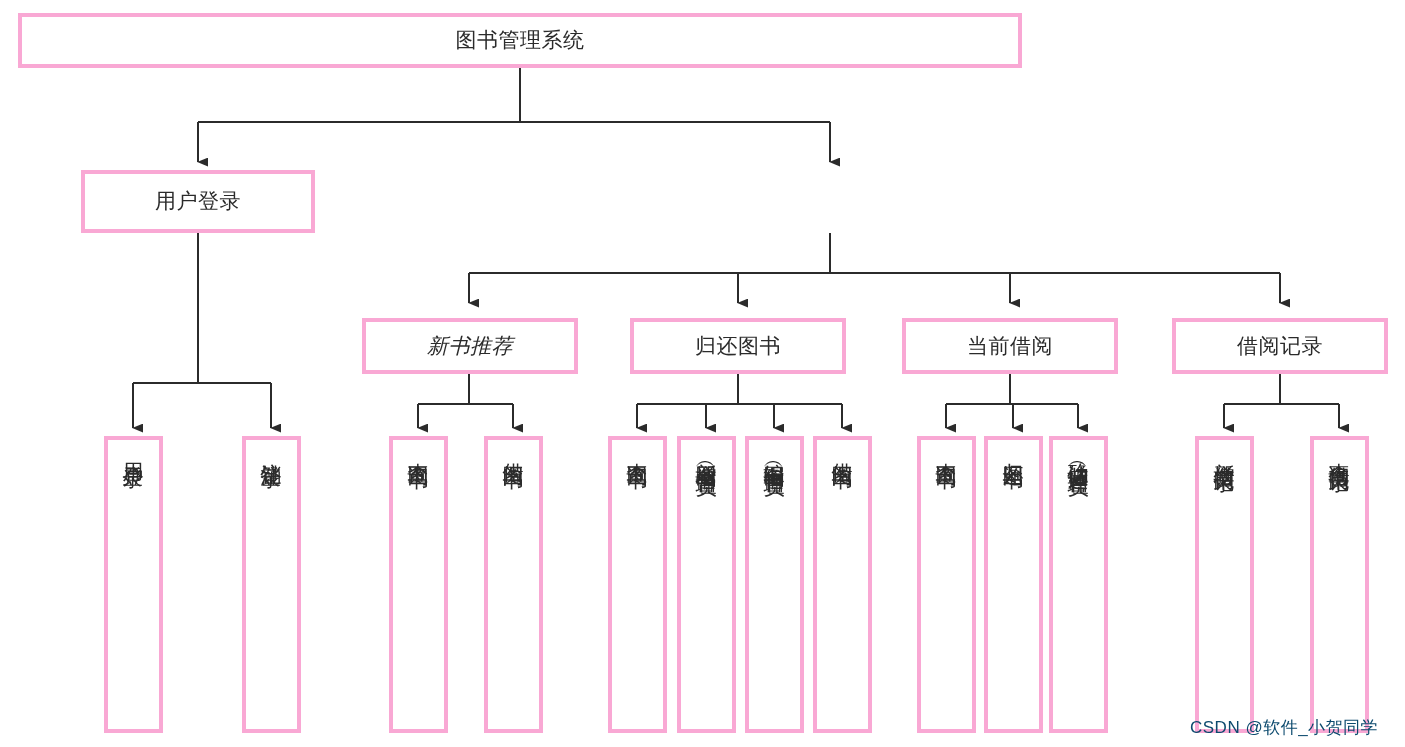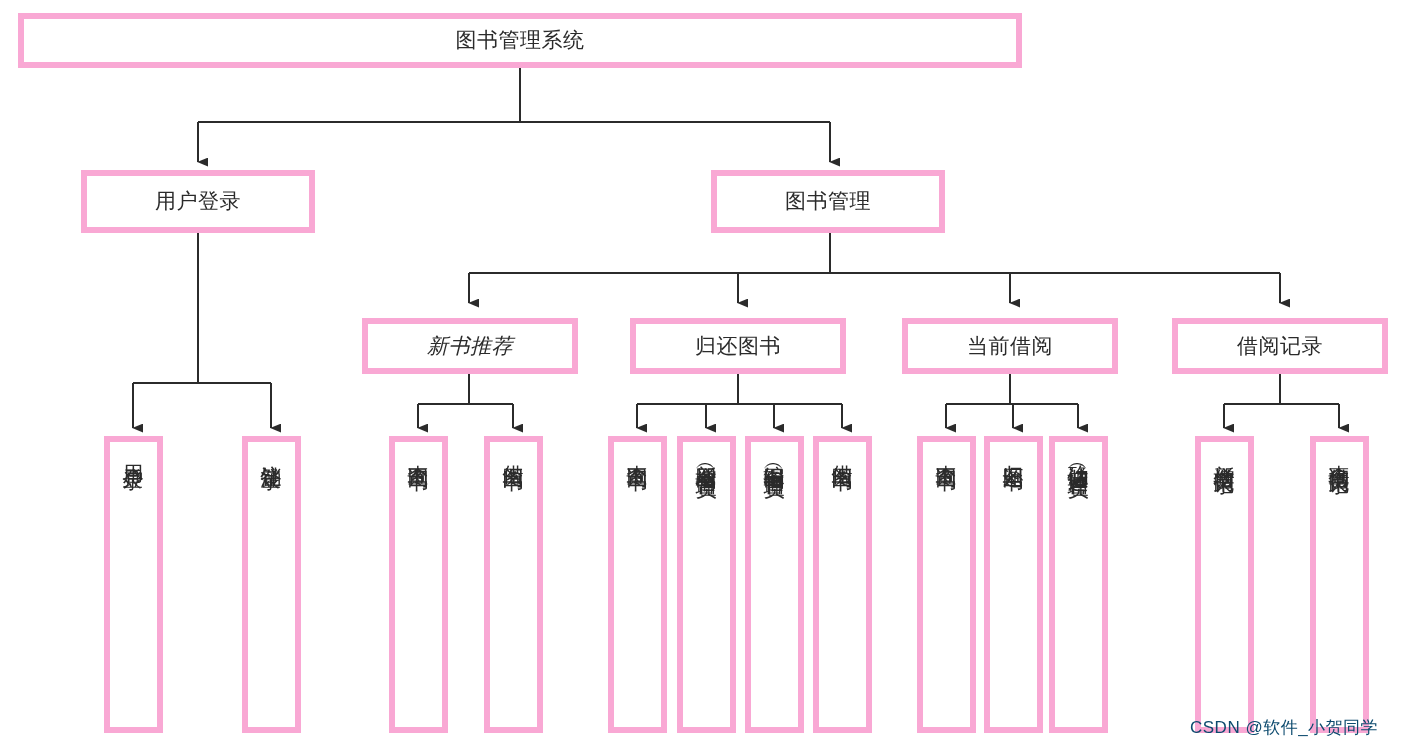--- a/index.html
+++ b/index.html
@@ -23,21 +23,21 @@
     position: absolute;
     left: 0;
     top: 0;
     width: 1405px;
     height: 747px;
   }
   .node-box {
     position: absolute;
     box-sizing: border-box;
     background: #ffffff;
-    border: 6px solid #f9a8d4;
+    border: 4px solid #f9a8d4;
     display: flex;
     align-items: center;
     justify-content: center;
     overflow: hidden;
   }
   .node-label {
     color: #2b2b2b;
     line-height: 1.08;
     text-align: center;
     white-space: nowrap;
@@ -123,23 +123,20 @@
     </g>
   </svg>
 
   <div class="node-box horiz" style="left:18px; top:13px; width:1004px; height:55px;">
     <span class="node-label">图书管理系统</span>
   </div>
 
   <div class="node-box horiz" style="left:81px; top:170px; width:234px; height:63px;">
     <span class="node-label">用户登录</span>
   </div>
-  <div class="node-box horiz" style="left:711px; top:170px; width:234px; height:63px;">
-    <span class="node-label">图书管理</span>
-  </div>
 
   <div class="node-box horiz" style="left:362px; top:318px; width:216px; height:56px;font-style:italic;">
     <span class="node-label">新书推荐</span>
   </div>
   <div class="node-box horiz" style="left:630px; top:318px; width:216px; height:56px;">
     <span class="node-label">归还图书</span>
   </div>
   <div class="node-box horiz" style="left:1172px; top:318px; width:216px; height:56px;">
     <span class="node-label">借阅记录</span>
   </div>

